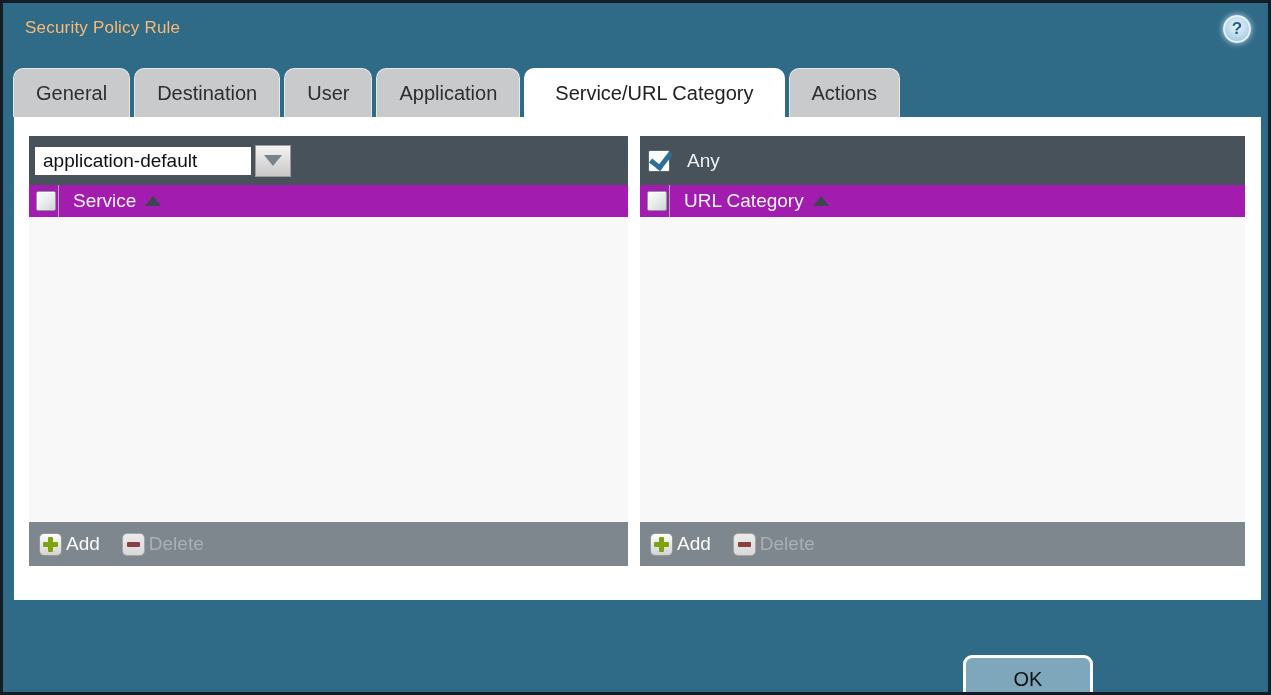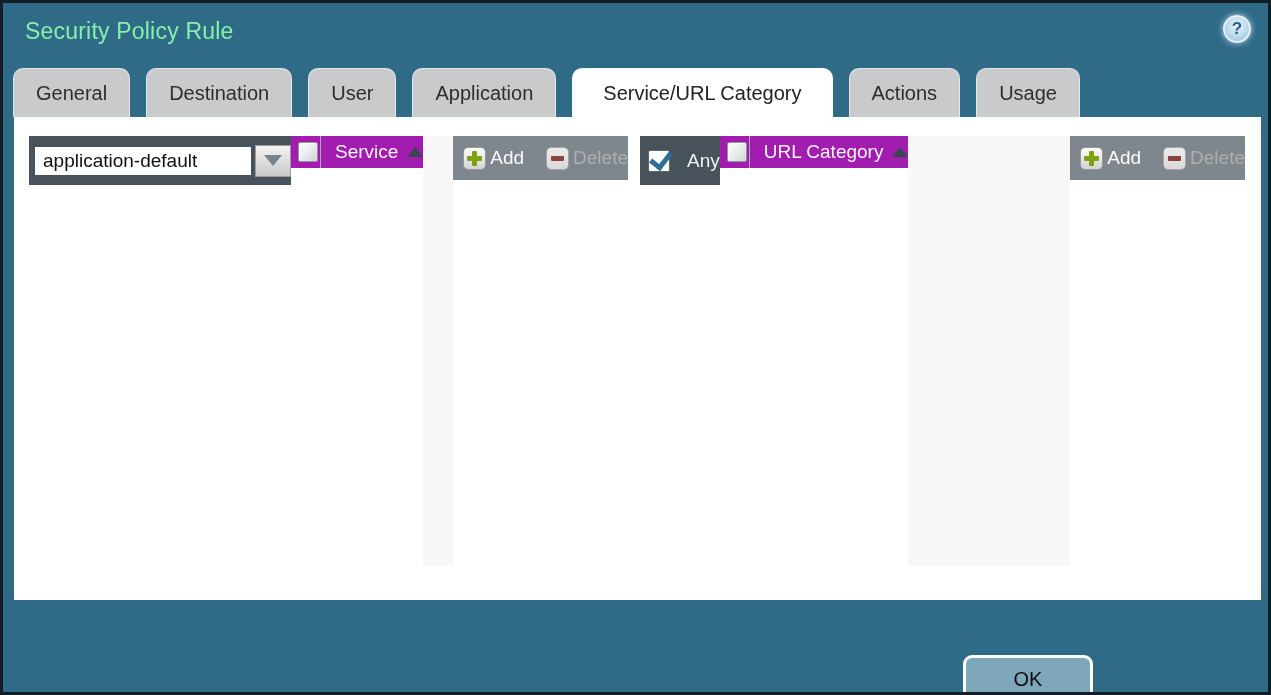--- a/index.html
+++ b/index.html
@@ -3,35 +3,35 @@
 <meta charset="utf-8">
 <style>
   * { margin:0; padding:0; box-sizing:border-box; }
   html,body { background:#222; }
   .window {
     position:relative; width:1271px; height:695px;
     background:#2f6a87; border:3px solid #121d26;
     font-family:"Liberation Sans", sans-serif; overflow:hidden;
   }
   .titlebar { position:absolute; left:0; top:0; width:100%; height:62px; }
-  .title { position:absolute; left:22px; top:15px; font-size:23px; color:#86efac; letter-spacing:.2px; }
+  .title { position:absolute; left:22px; top:15px; font-size:17px; color:#fdba74; letter-spacing:.2px; }
   .help { position:absolute; right:17px; top:12px; width:28px; height:28px; border-radius:50%;
     background:radial-gradient(circle at 50% 38%, #eaf4fb 0%, #bcd9ea 55%, #8fbcd6 100%);
     border:2px solid #e4f1f9; box-shadow:0 0 6px rgba(220,240,252,.85);
     color:#1e5f8c; font-weight:bold; font-size:17px; line-height:24px; text-align:center; cursor:pointer; }
 
-  .tabs { position:absolute; left:10px; top:65px; height:49px; display:flex; gap:16px; align-items:flex-end; }
+  .tabs { position:absolute; left:10px; top:65px; height:49px; display:flex; gap:4px; align-items:flex-end; }
   .tab { height:49px; line-height:49px; padding:0 22px; font-size:20px; color:#2e2e2e;
     background:#c9cacc; border:1px solid rgba(255,255,255,.55); border-bottom:none;
     border-radius:10px 10px 0 0; white-space:nowrap; cursor:pointer; }
   .tab.active { background:#ffffff; color:#222; padding:0 30px; position:relative; z-index:3; }
 
   .content { position:absolute; left:11px; top:114px; width:1247px; height:483px; background:#ffffff; z-index:2; }
 
-  .panel { position:absolute; top:19px; height:430px; display:flex; flex-direction:row; }
+  .panel { position:absolute; top:19px; height:430px; display:flex; flex-direction:column; }
   .panel.left  { left:15px;  width:599px; }
   .panel.right { left:626px; width:605px; }
   .p-header  { height:49px; background:#47525a; display:flex; align-items:center; }
   .p-colhead { height:32px; background:#a21caf; display:flex; align-items:center; }
   .p-body    { flex:1; background:#f8f8f8; }
   .p-footer  { height:44px; background:#7e878e; display:flex; align-items:center; padding-left:10px; }
 
   .dd-wrap { display:flex; align-items:center; margin-left:4px; }
   .dd-field { width:220px; height:32px; background:#fff; border:2px solid #47525a;
     font-size:19px; color:#101010; display:flex; align-items:center; padding-left:8px; cursor:text; }
@@ -82,21 +82,20 @@
     <div class="help">?</div>
   </div>
 
   <div class="tabs">
     <div class="tab">General</div>
     <div class="tab">Destination</div>
     <div class="tab">User</div>
     <div class="tab">Application</div>
     <div class="tab active">Service/URL Category</div>
     <div class="tab">Actions</div>
-    <div class="tab">Usage</div>
   </div>
 
   <div class="content">
 
     <div class="panel left">
       <div class="p-header">
         <div class="dd-wrap">
           <div class="dd-field">application-default</div>
           <div class="dd-btn">
             <span class="tri-down"></span>

